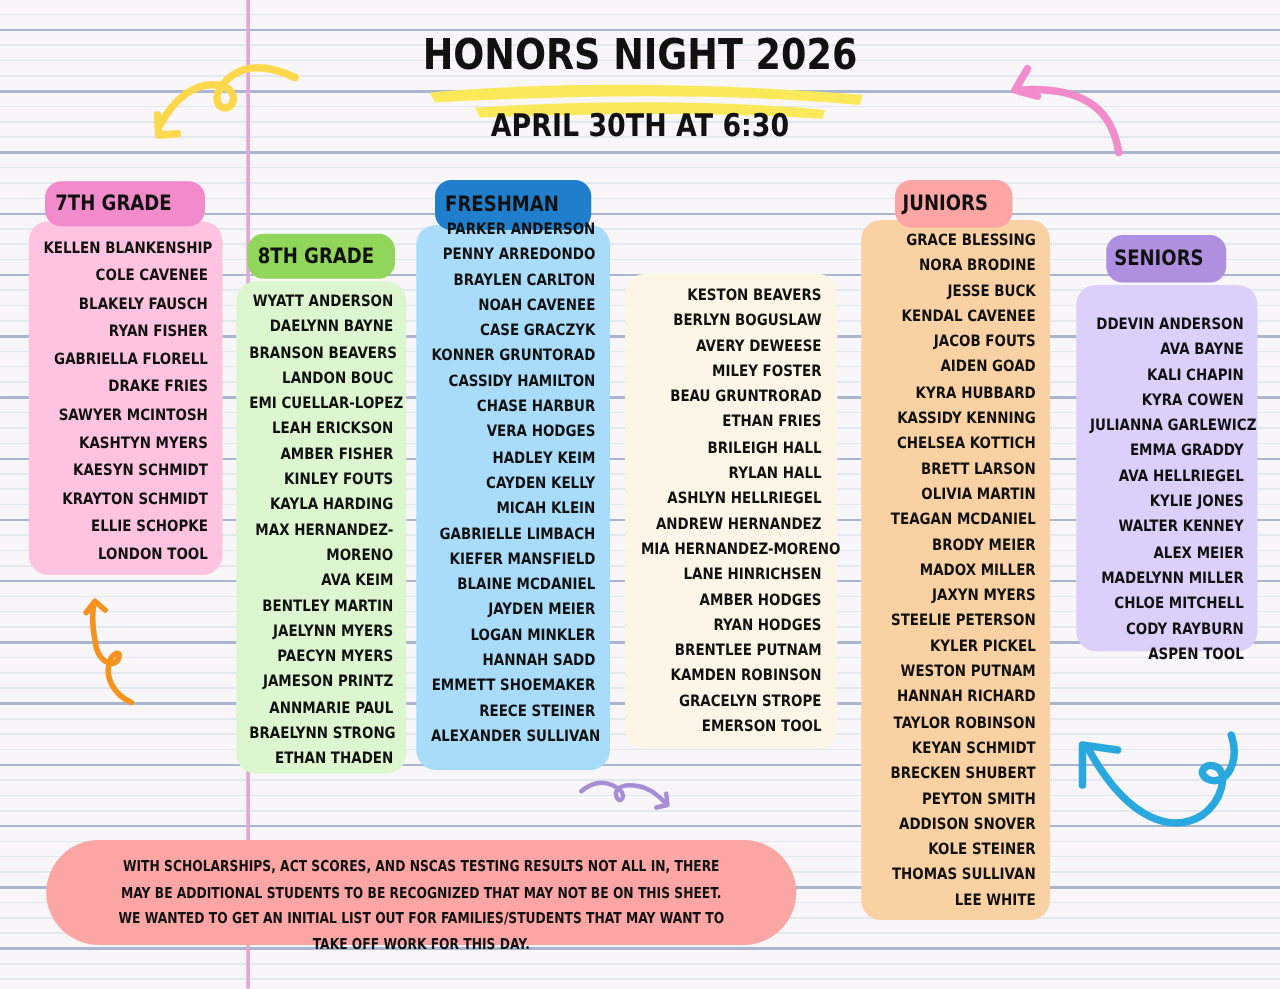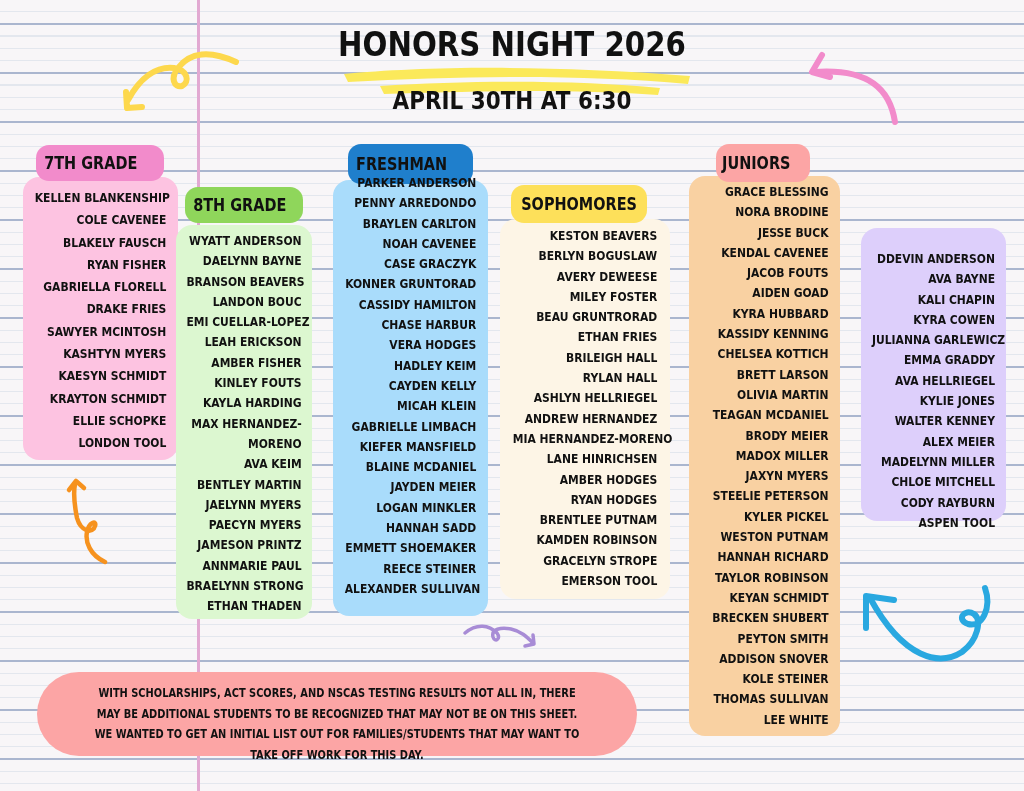--- a/index.html
+++ b/index.html
@@ -96,21 +96,21 @@
     <li>DRAKE FRIES</li>
     <li>SAWYER MCINTOSH</li>
     <li>KASHTYN MYERS</li>
     <li>KAESYN SCHMIDT</li>
     <li>KRAYTON SCHMIDT</li>
     <li>ELLIE SCHOPKE</li>
     <li>LONDON TOOL</li>
   </ul>
 </div>
 
-<div class="col" style="left:176px;top:187px;width:136px;height:368px">
+<div class="col" style="left:189px;top:187px;width:136px;height:368px">
   <div class="tab" style="left:9px;top:0;width:118px;background:#8fd65b"><span>8TH GRADE</span></div>
   <div class="box" style="left:0;top:38px;width:136px;height:394px;background:#dcf7d0"></div>
   <ul style="top:43px;line-height:20.3px">
     <li>WYATT ANDERSON</li>
     <li>DAELYNN BAYNE</li>
     <li>BRANSON BEAVERS</li>
     <li>LANDON BOUC</li>
     <li>EMI CUELLAR-LOPEZ</li>
     <li>LEAH ERICKSON</li>
     <li>AMBER FISHER</li>
@@ -151,21 +151,20 @@
     <li>JAYDEN MEIER</li>
     <li>LOGAN MINKLER</li>
     <li>HANNAH SADD</li>
     <li>EMMETT SHOEMAKER</li>
     <li>REECE STEINER</li>
     <li>ALEXANDER SULLIVAN</li>
   </ul>
 </div>
 
 <div class="col" style="left:500px;top:185px;width:170px;height:414px">
-  <div class="tab" style="left:11px;top:0;width:136px;height:38px;line-height:38px;background:#fde05a"><span>SOPHOMORES</span></div>
   <div class="box" style="left:0;top:34px;width:170px;height:380px;background:#fdf5e6"></div>
   <ul style="top:40px;line-height:20.3px">
     <li>KESTON BEAVERS</li>
     <li>BERLYN BOGUSLAW</li>
     <li>AVERY DEWEESE</li>
     <li>MILEY FOSTER</li>
     <li>BEAU GRUNTRORAD</li>
     <li>ETHAN FRIES</li>
     <li>BRILEIGH HALL</li>
     <li>RYLAN HALL</li>
@@ -210,20 +209,21 @@
     <li>BRECKEN SHUBERT</li>
     <li>PEYTON SMITH</li>
     <li>ADDISON SNOVER</li>
     <li>KOLE STEINER</li>
     <li>THOMAS SULLIVAN</li>
     <li>LEE WHITE</li>
   </ul>
 </div>
 
 <div class="col" style="left:861px;top:188px;width:145px;height:333px">
+  <div class="tab" style="left:24px;top:0;width:96px;height:38px;line-height:38px;background:#ae8fe0"><span>SENIORS</span></div>
   <div class="box" style="left:0;top:40px;width:145px;height:293px;background:#ddcffb"></div>
   <ul style="top:60px;line-height:20.3px">
     <li>DDEVIN ANDERSON</li>
     <li>AVA BAYNE</li>
     <li>KALI CHAPIN</li>
     <li>KYRA COWEN</li>
     <li>JULIANNA GARLEWICZ</li>
     <li>EMMA GRADDY</li>
     <li>AVA HELLRIEGEL</li>
     <li>KYLIE JONES</li>

